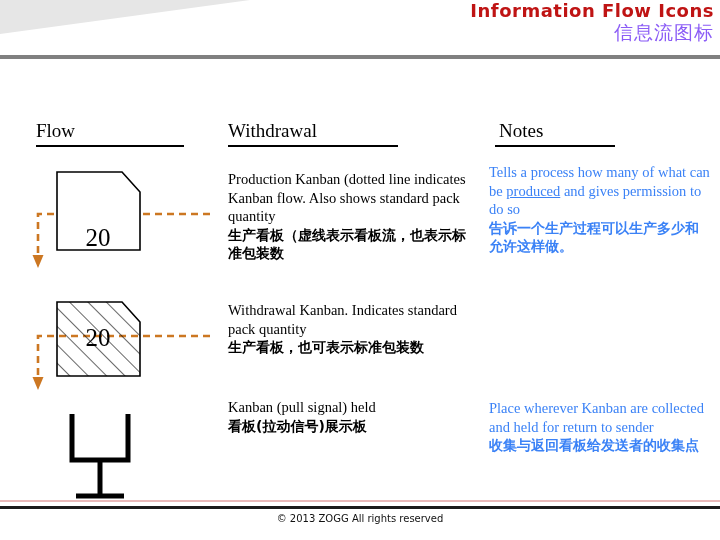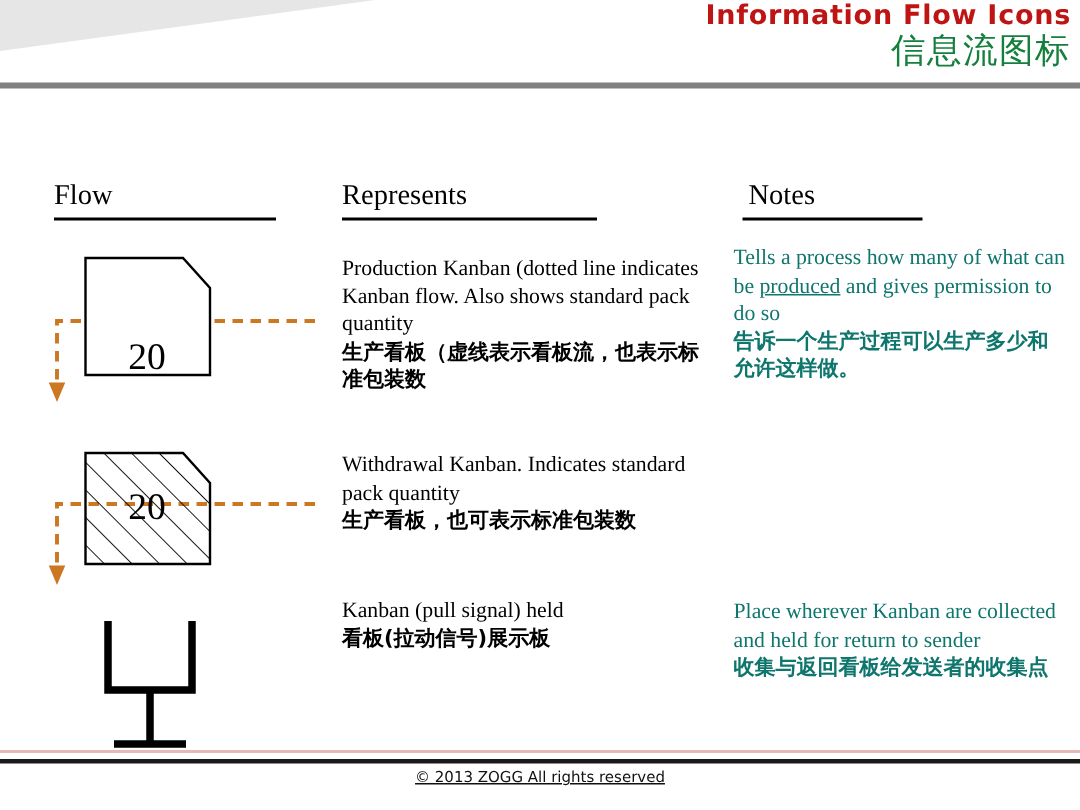--- a/index.html
+++ b/index.html
@@ -48,22 +48,22 @@
     font-family: "DejaVu Sans", sans-serif;
     font-weight: bold;
     font-size: 18px;
     letter-spacing: 0.5px;
     color: #bf1414;
     display: block;
     margin-top: 2px;
   }
   #title-zh {
     font-family: "DejaVu Sans", sans-serif;
-    font-size: 23px;
-    color: #15803d;
+    font-size: 19px;
+    color: #8b5cf6;
     display: block;
     margin-top: 3px;
     letter-spacing: 1px;
   }
 
   
   #table-area {
     position: absolute;
     left: 0;
     top: 58px;
@@ -111,21 +111,21 @@
     font-size: 14.5px;
     line-height: 1.28;
     color: #000;
   }
   .notes-cell {
     position: absolute;
     left: 489px;
     width: 222px;
     font-size: 14.5px;
     line-height: 1.28;
-    color: #0f766e;
+    color: #3b82f6;
   }
   .zh {
     font-family: "DejaVu Sans", sans-serif;
     font-weight: bold;
     font-size: 14px;
     line-height: 1.32;
   }
   .en { font-family: "Liberation Serif", serif; }
   .und { text-decoration: underline; }
 
@@ -150,21 +150,20 @@
     background: #1a1a1a;
   }
   #footer-text {
     position: absolute;
     left: 0; top: 513px;
     width: 720px;
     text-align: center;
     font-family: "DejaVu Sans", sans-serif;
     font-size: 10px;
     color: #111;
-    text-decoration: underline;
   }
   svg { display: block; }
 </style>
 </head>
 <body>
 
 <div id="header-banner">
   <div id="corner-wedge"></div>
   <div id="header-rule"></div>
   <div id="title-block">
@@ -174,21 +173,21 @@
 </div>
 
 <div id="table-area">
 
   <div class="col-head" id="head-icon">
     <span class="head-text">Flow</span>
   </div>
   <div class="head-rule" id="rule-icon"></div>
 
   <div class="col-head" id="head-represents">
-    <span class="head-text">Represents</span>
+    <span class="head-text">Withdrawal</span>
   </div>
   <div class="head-rule" id="rule-represents"></div>
 
   <div class="col-head" id="head-notes">
     <span class="head-text">Notes</span>
   </div>
   <div class="head-rule" id="rule-notes"></div>
 
   <div class="icon-cell" id="icon-cell-1">
     <svg width="210" height="120" viewBox="0 0 210 120">

